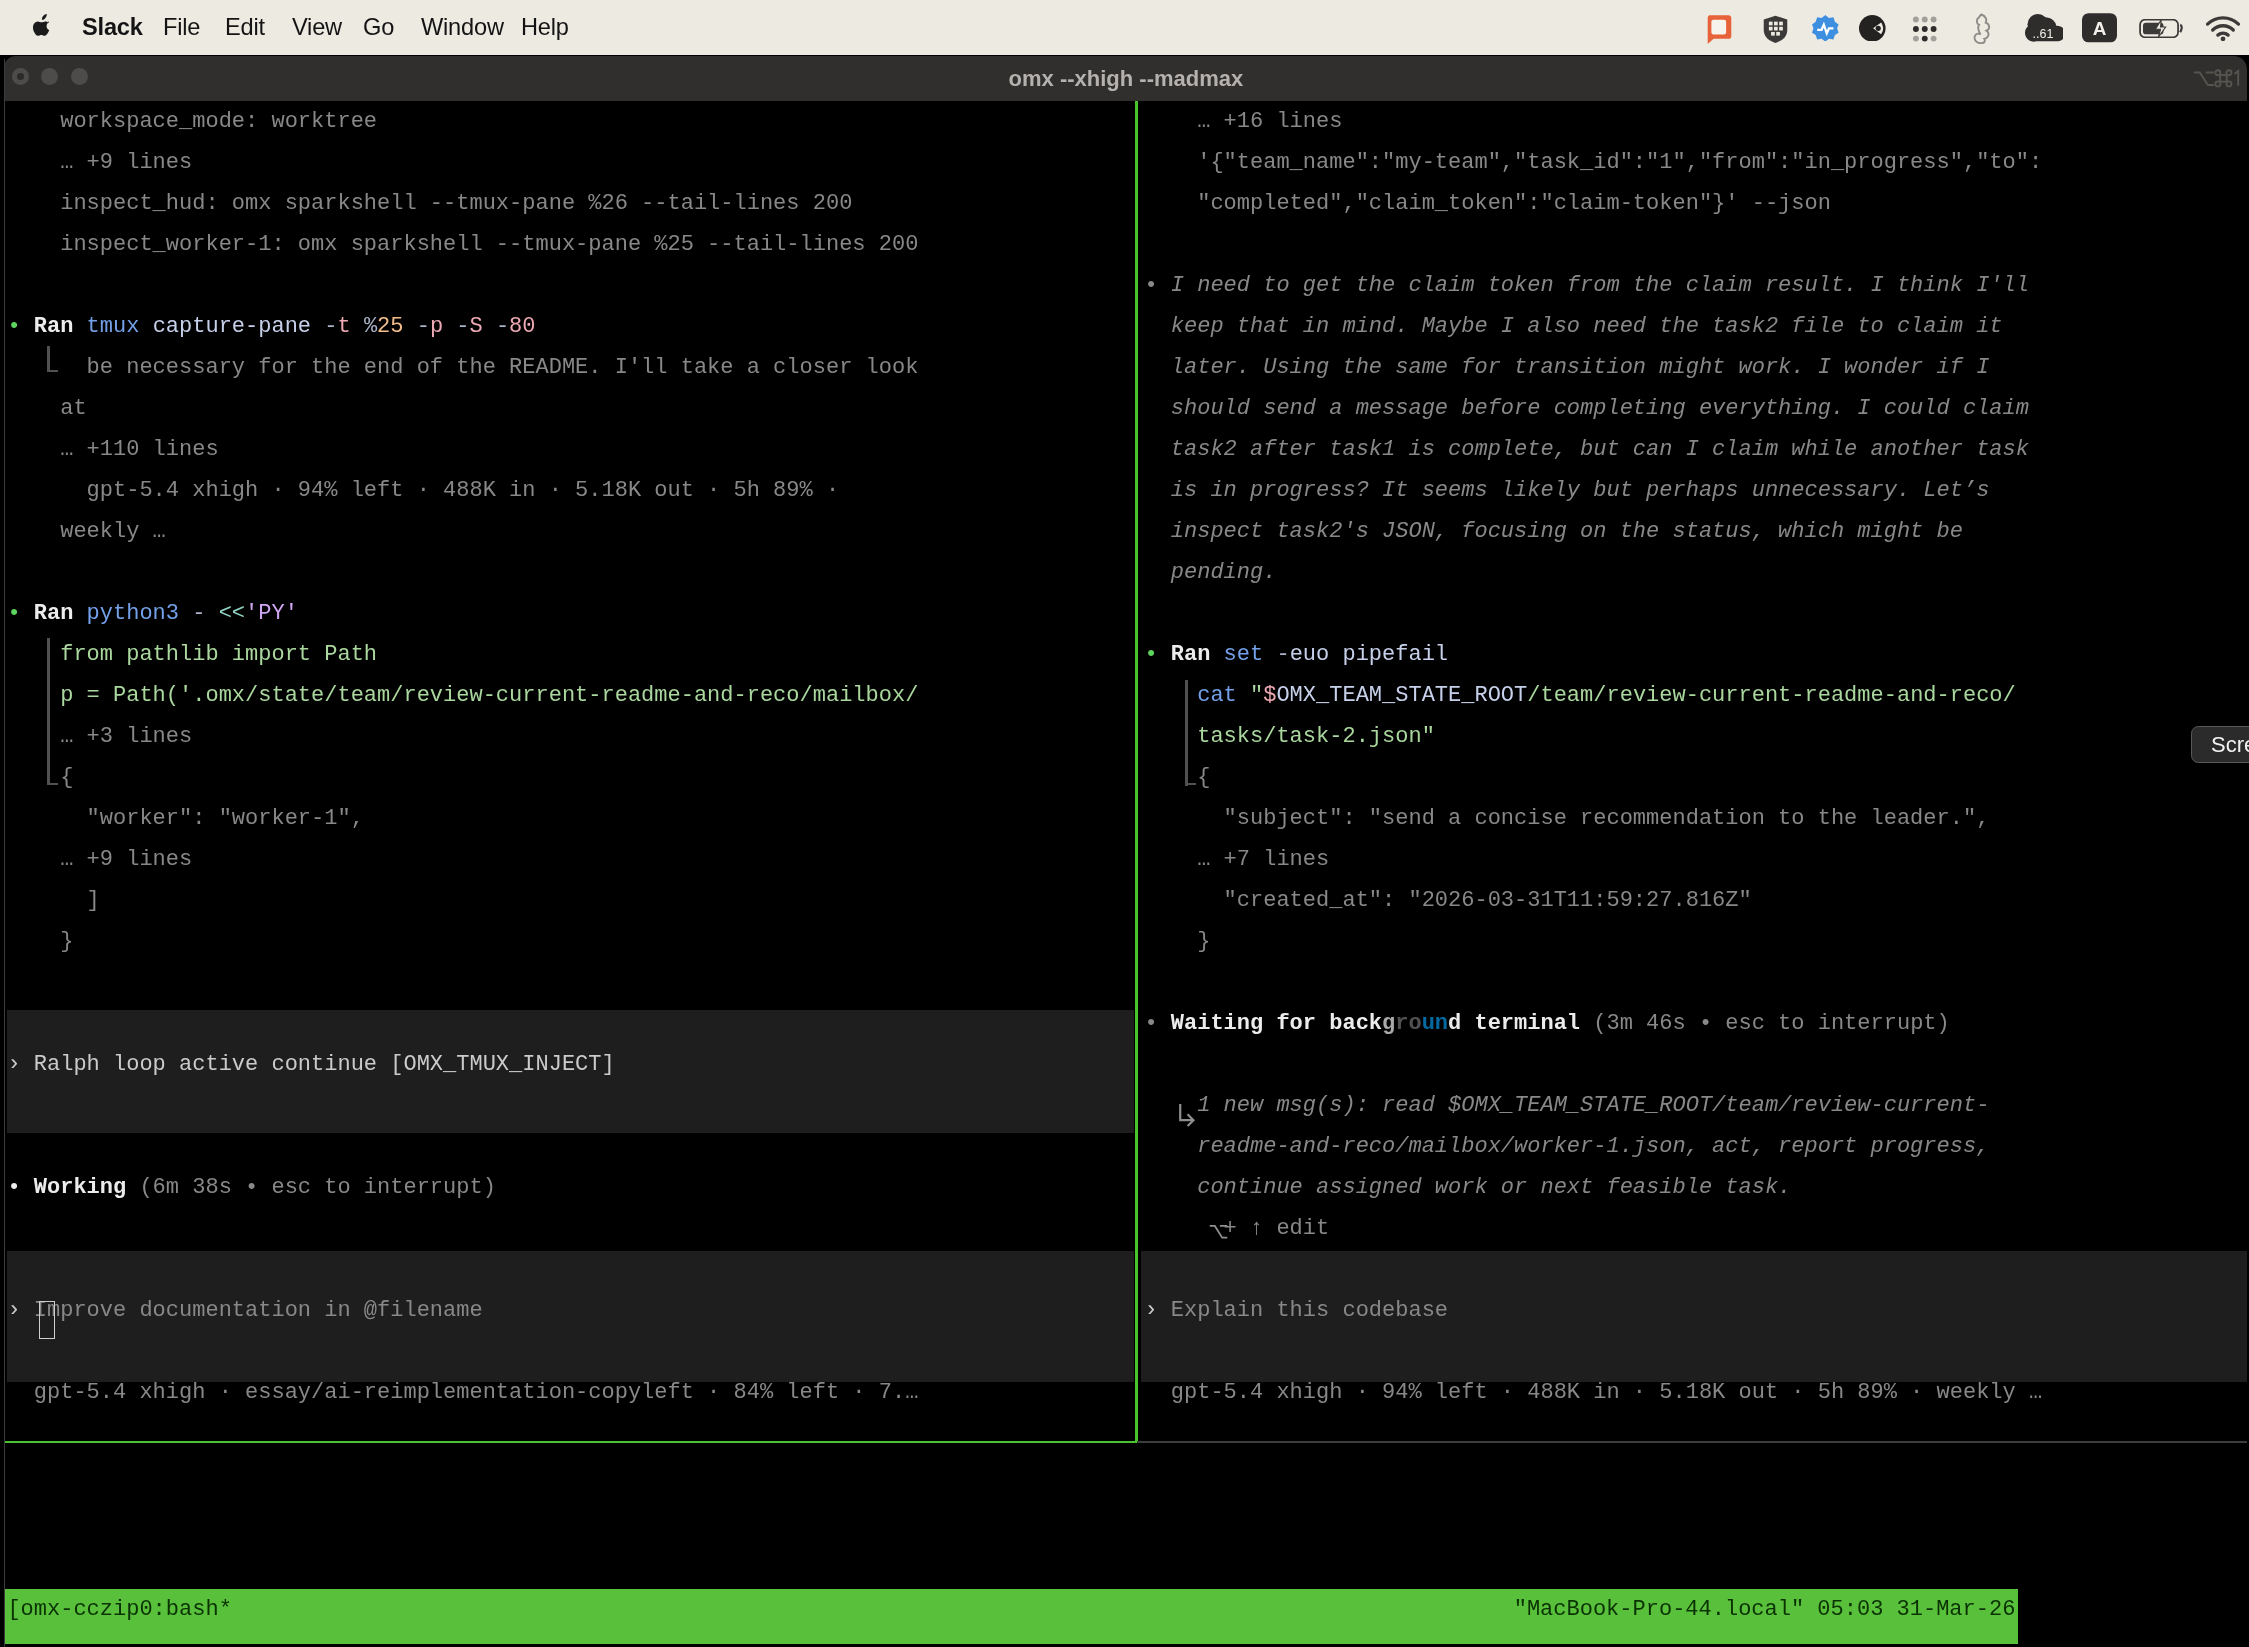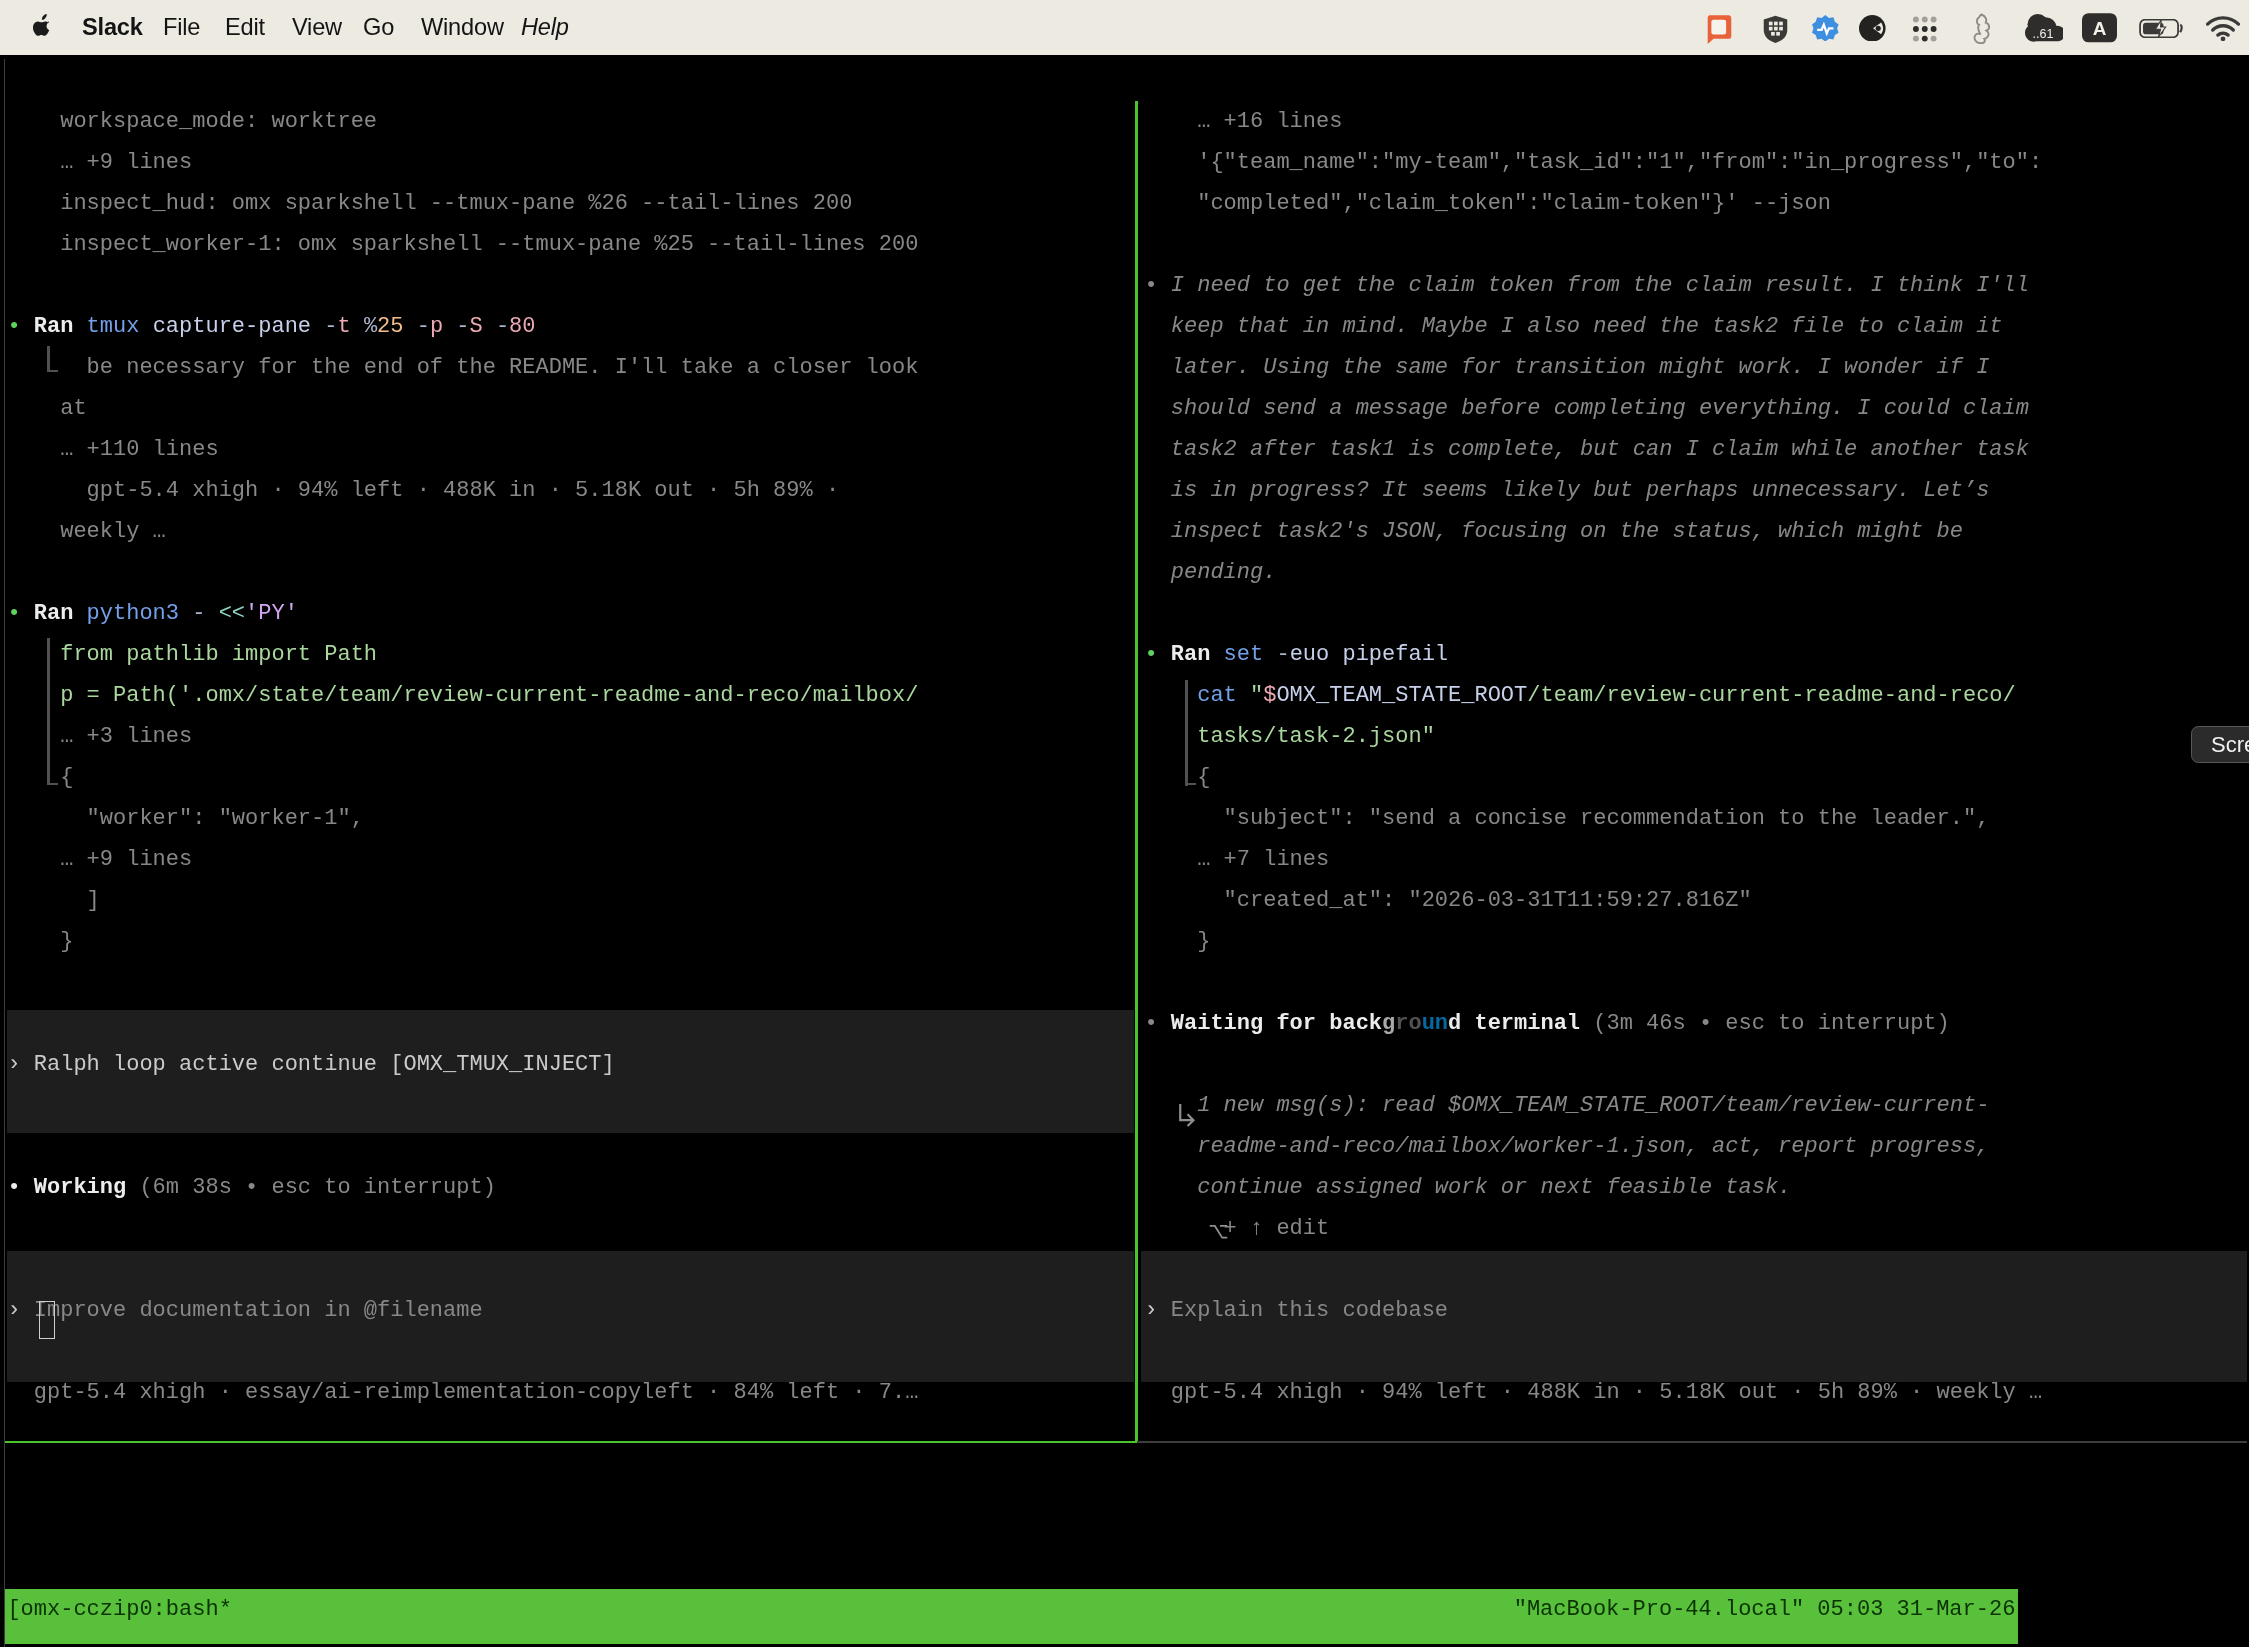--- a/index.html
+++ b/index.html
@@ -54,21 +54,21 @@
 <svg class="micon" style="left:31px;top:14px;" width="20.7" height="25" viewBox="0 0 28 34">
 <path fill="#1b1b1b" d="M19.5 5.3c1.3-1.6 2.2-3.8 1.9-5.3-1.7.1-3.7 1.2-4.9 2.7-1.1 1.3-2 3.3-1.7 5.2 1.9.2 3.6-.9 4.7-2.6z"></path>
 <path fill="#1b1b1b" d="M26.7 11.4c-1.5-2-3.8-3.1-6-3.1-2.9 0-4.1 1.4-6.1 1.4-2.1 0-3.7-1.4-6.2-1.4-2.5 0-5.1 1.5-6.8 4.1C-1 16.5.1 23.1 3 27.6c1.4 2.2 3.1 4.7 5.4 4.6 2.2-.1 3-1.4 5.6-1.4 2.6 0 3.3 1.4 5.6 1.3 2.3 0 3.8-2.2 5.2-4.4 1.6-2.5 2.3-5 2.3-5.1-.1 0-4.4-1.7-4.4-6.7 0-4.2 3.4-6.2 3.6-6.3-.2-.6-.4-1.5-1.6-2.2z" transform="scale(0.82) translate(3,4)"></path>
 </svg>
 <div class="mitem" style="left:82px;font-weight:700;">Slack</div>
 <div class="mitem" style="left:163px;">File</div>
 <div class="mitem" style="left:225px;">Edit</div>
 <div class="mitem" style="left:292px;">View</div>
 <div class="mitem" style="left:363px;">Go</div>
 <div class="mitem" style="left:421px;">Window</div>
-<div class="mitem" style="left:521px;font-style:italic;">Help</div>
+<div class="mitem" style="left:521px;">Help</div>
 
 <svg class="micon" style="left:1704px;top:13.3px;" width="29.5" height="31" viewBox="0 0 40 42">
 <path d="M7 3 h26 a4 4 0 0 1 4 4 v24 a4 4 0 0 1-4 4 h-20 l-8 7 v-35 a4 4 0 0 1 2-4z" fill="#e86239"></path>
 <rect x="10" y="9" width="20" height="20" rx="3" fill="#f6f3ec"></rect>
 </svg>
 <svg class="micon" style="left:1763px;top:14.8px;" width="25" height="28" viewBox="0 0 34 38">
 <path d="M17 1 L33 6 V20 C33 30 26 35 17 38 C8 35 1 30 1 20 V6 Z" fill="#3b3a38"></path>
 <g fill="#edeae2">
         <rect x="8" y="9" width="5" height="5"></rect>
         <rect x="15" y="9" width="5" height="5"></rect>
@@ -151,18 +151,36 @@
 <g stroke="#8f8f8f" stroke-width="3" fill="none">
         <path d="M3 0 V22 H20"></path>
         <path d="M13 14 L21 22 L13 30"></path>
       </g>
 </svg>
 <svg style="position:absolute;left:1205px;top:1167px;" width="19" height="17.7" viewBox="0 0 26 24">
 <g stroke="#8f8f8f" stroke-width="2.4" fill="none">
         <path d="M1 4 h7 l10 16 h7 M15 4 h10"></path>
       </g>
 </svg>
+<div id="titlebar">
+<div class="tl" style="left:7.8px;top:12px;"></div>
+      <div style="position:absolute;left:13px;top:17.3px;width:6.6px;height:6.6px;border-radius:50%;background:#2c2b2a;z-index:3;"></div>
+<div class="tl" style="left:37px;"></div>
+<div class="tl" style="left:67px;"></div>
+<div id="title">omx --xhigh --madmax</div>
+<svg style="position:absolute;left:2189px;top:11.8px;" width="49" height="20.7" viewBox="0 0 66 28">
+<g stroke="#56544f" stroke-width="2.6" fill="none">
+<path d="M1 6 h8 l11 17 h8 M17 6 h11"></path>
+<rect x="36.5" y="9.5" width="9" height="9"></rect>
+<circle cx="33.5" cy="6.5" r="3.4"></circle>
+          <circle cx="48.5" cy="6.5" r="3.4"></circle>
+          <circle cx="33.5" cy="21.5" r="3.4"></circle>
+          <circle cx="48.5" cy="21.5" r="3.4"></circle>
+<path d="M56 8 l5 -4 v20"></path>
+</g>
+</svg>
+</div>
 </div>
 <div id="winedge"></div>
 <div id="overlay">
     <span>Scre</span>
   </div>
 
 
 </body></html>

